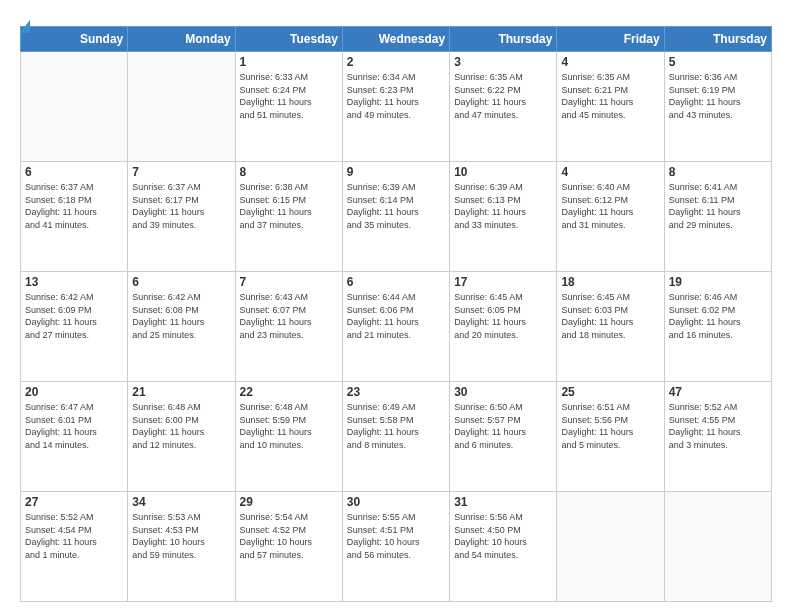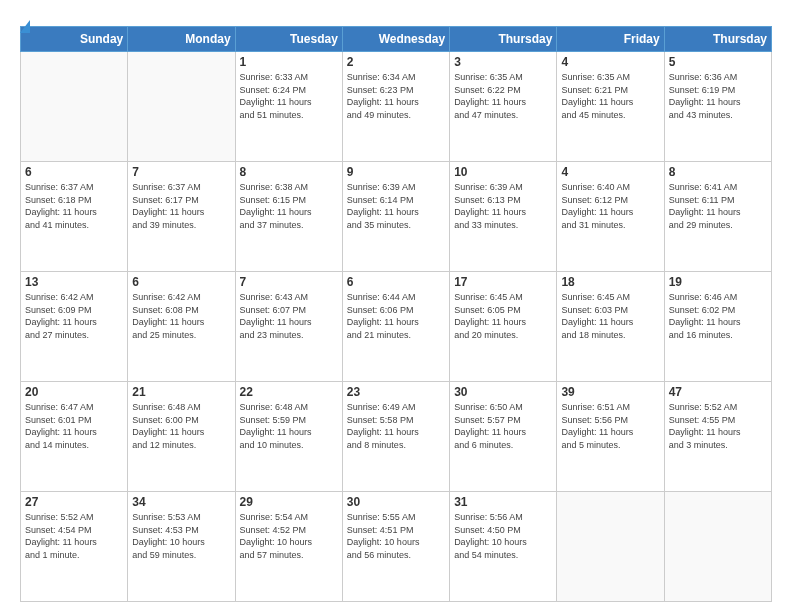--- a/index.html
+++ b/index.html
@@ -210,21 +210,21 @@
           </td>
           <td>
             <span class="day-num">23</span>
             <div class="cell-text">Sunrise: 6:49 AM<br>Sunset: 5:58 PM<br>Daylight: 11 hours<br>and 8 minutes.</div>
           </td>
           <td>
             <span class="day-num">30</span>
             <div class="cell-text">Sunrise: 6:50 AM<br>Sunset: 5:57 PM<br>Daylight: 11 hours<br>and 6 minutes.</div>
           </td>
           <td>
-            <span class="day-num">39</span>
+            <span class="day-num">25</span>
             <div class="cell-text">Sunrise: 6:51 AM<br>Sunset: 5:56 PM<br>Daylight: 11 hours<br>and 5 minutes.</div>
           </td>
           <td>
             <span class="day-num">47</span>
             <div class="cell-text">Sunrise: 5:52 AM<br>Sunset: 4:55 PM<br>Daylight: 11 hours<br>and 3 minutes.</div>
           </td>
         </tr>
         <tr>
           <td>
             <span class="day-num">27</span>

